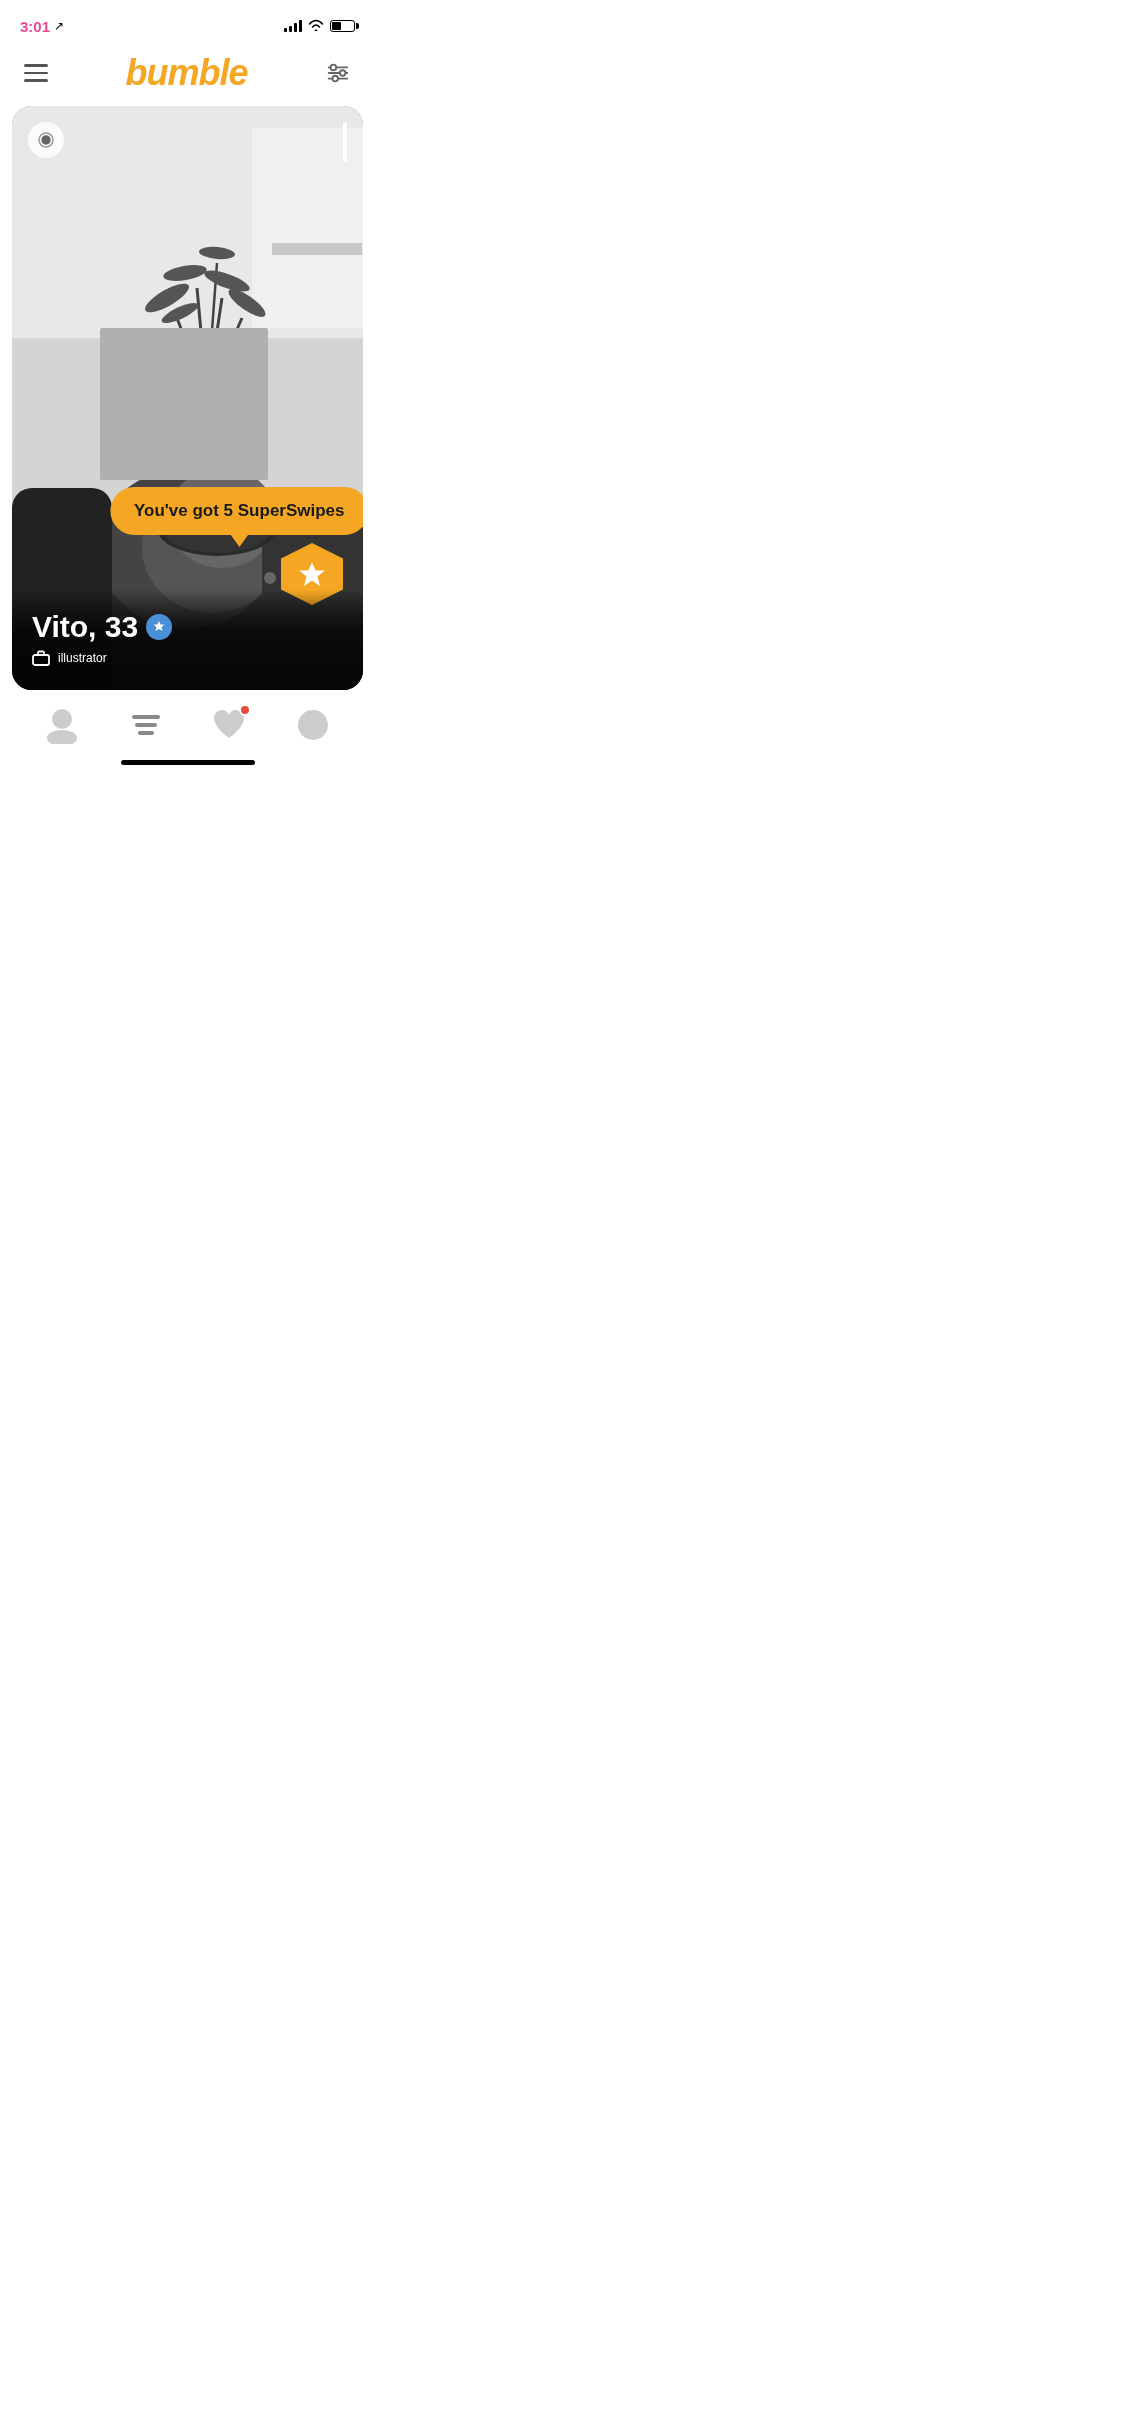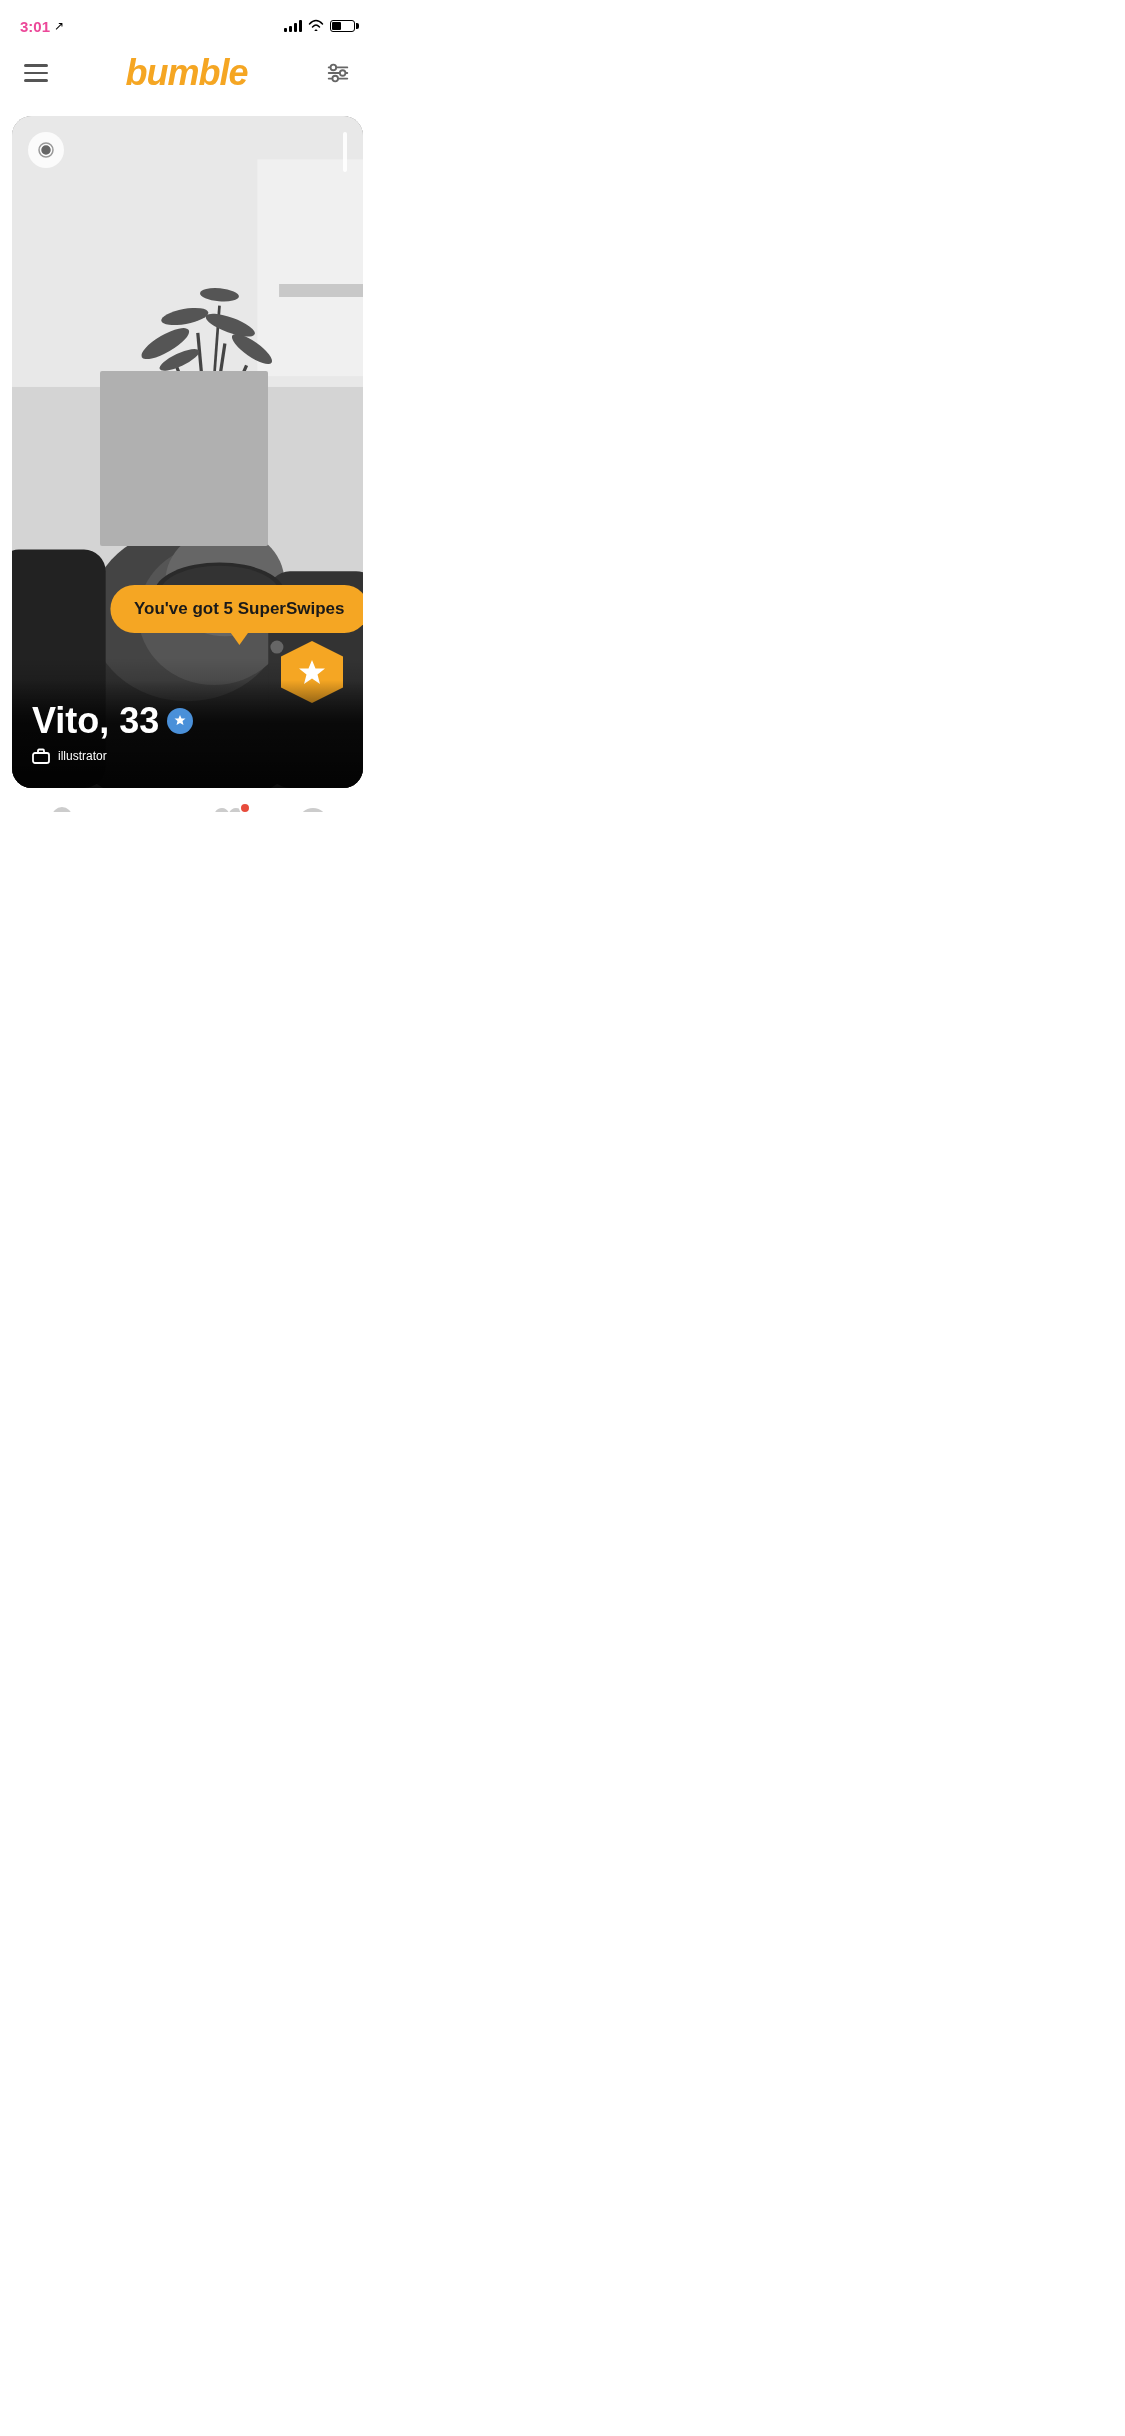--- a/index.html
+++ b/index.html
@@ -112,23 +112,22 @@
 
     
     .card-container {
       padding: 0 12px;
       position: relative;
     }
     .profile-card {
       border-radius: 20px;
       overflow: hidden;
       position: relative;
-      height: 672px;
+      height: 584px;
       background: #1a1a1a;
-      margin-top: 10px;
     }
 
     
     .photo-area {
       width: 100%;
       height: 100%;
       position: relative;
       background: linear-gradient(160deg, #d8d8d8 0%, #b0b0b0 30%, #888 60%, #444 80%, #222 100%);
       overflow: hidden;
     }
@@ -224,21 +223,21 @@
     
     .card-info {
       position: absolute;
       bottom: 0;
       left: 0;
       right: 0;
       padding: 20px 20px 24px;
       background: linear-gradient(transparent, rgba(0,0,0,0.7) 40%);
     }
     .profile-name {
-      font-size: 36px;
+      font-size: 30px;
       font-weight: 800;
       color: #ffffff;
       display: flex;
       align-items: center;
       gap: 8px;
       margin-bottom: 6px;
     }
     .verified-badge {
       width: 26px;
       height: 26px;

